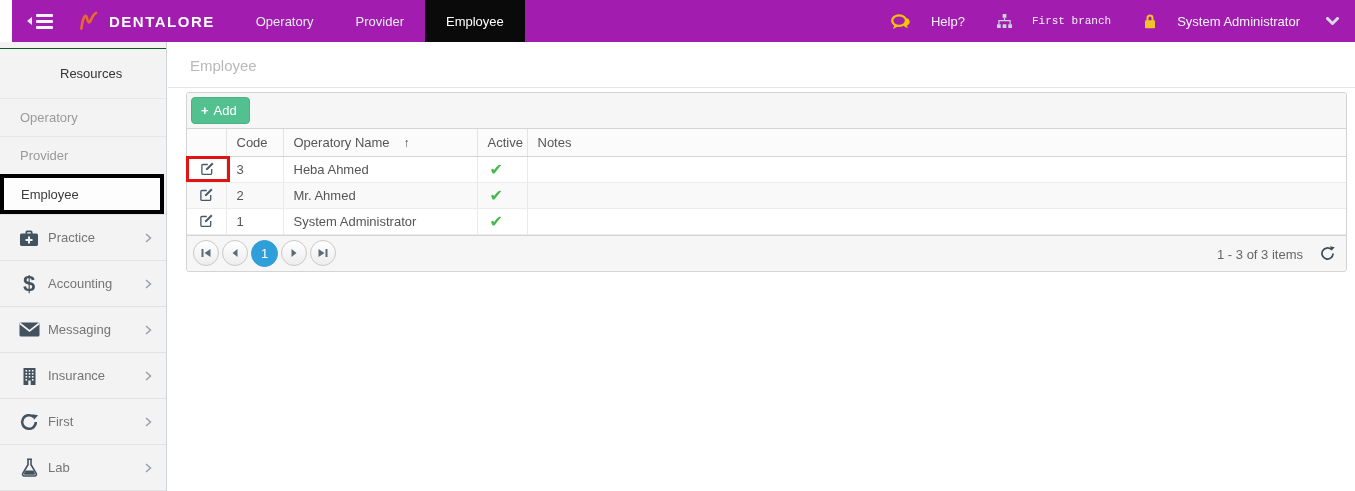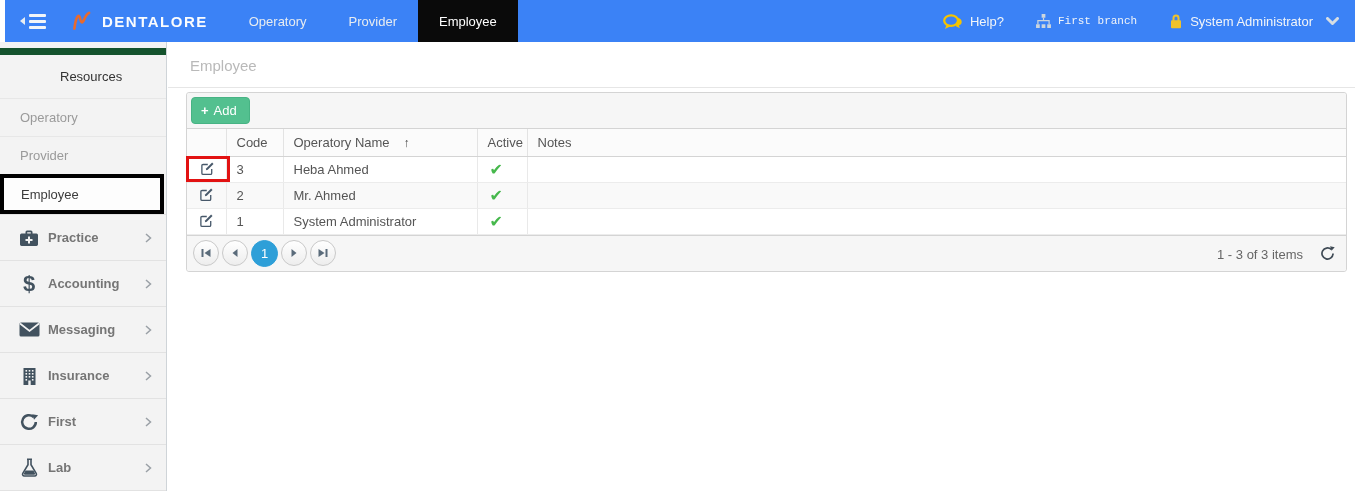--- a/index.html
+++ b/index.html
@@ -1,51 +1,51 @@
 <!DOCTYPE html>
 <html><head>
 <meta charset="utf-8">
 <style>
   * { box-sizing: border-box; margin: 0; padding: 0; }
   html, body { width: 1355px; height: 491px; overflow: hidden; }
   body { font-family: "Liberation Sans", "DejaVu Sans", sans-serif; background: #fff; position: relative; }
 
   
   .topbar {
-    position: absolute; top: 0; left: 5px; right: 0; height: 42px;
-    background: #3b82f6; display: flex; align-items: stretch; color: #fff;
+    position: absolute; top: 0; left: 12px; right: 0; height: 42px;
+    background: #a21caf; display: flex; align-items: stretch; color: #fff;
   }
   .menu-toggle { width: 56px; display: flex; align-items: center; justify-content: center; gap: 4px; cursor: pointer; }
   .tri { width: 0; height: 0; border-top: 4px solid transparent; border-bottom: 4px solid transparent; border-right: 5px solid #e8edf2; }
   .burger { display: flex; flex-direction: column; gap: 3px; }
   .burger i { display: block; width: 17px; height: 3px; background: #f2f5f8; border-radius: 1px; }
   .brand { display: flex; align-items: center; gap: 9px; margin-left: 10px; }
   .brand-text { font-size: 15px; font-weight: bold; letter-spacing: 1.5px; color: #fafcfe; }
   .tabs { display: flex; margin-left: 20px; align-items: stretch; }
   .tab { display: flex; align-items: center; padding: 0 21px; font-size: 13px; color: #e7ecf1; cursor: pointer; }
   .tab.active { background: #0a0a0a; color: #fff; }
   .top-right { margin-left: auto; display: flex; align-items: center; gap: 32px; margin-right: 16px; }
-  .top-item { display: flex; align-items: center; gap: 7px; font-size: 13px; color: #f2f5f8; cursor: pointer; }
+  .top-item { display: flex; align-items: center; gap: 20px; font-size: 13px; color: #f2f5f8; cursor: pointer; }
   .serif { font-family: Liberation Mono, monospace; font-size: 11px; }
   .user-chevron { margin-left: 6px; }
 
   
   .sidebar {
     position: absolute; top: 42px; left: 0; bottom: 0; width: 167px;
     background: #f3f3f3; border-right: 1px solid #cfd4d8; padding-top: 6px;
   }
-  .side-resources { height: 50px; display: flex; align-items: center; padding: 0 12px 0 13px; border-top: 7px solid #14532d; cursor: pointer; gap: 36px; }
+  .side-resources { height: 50px; display: flex; align-items: center; padding: 0 12px 0 13px; border-top: 1px solid #14532d; cursor: pointer; gap: 36px; }
   .side-resources .rlabel { font-size: 13px; color: #333; margin-left: 11px; }
   .side-resources .chev { margin-left: auto; }
   .side-sub { height: 38px; display: flex; align-items: center; padding-left: 20px; font-size: 13px; color: #9a9a9a; border-top: 1px solid #e7e7e7; cursor: pointer; }
   .side-sub.selected { height: 40px; border: 4px solid #000; background: #fdfdfd; color: #3c3c3c; margin-right: 2px; padding-left: 17px; }
   .side-group { height: 46px; display: flex; align-items: center; padding: 0 14px 0 12px; border-top: 1px solid #e2e2e2; cursor: pointer; }
   .side-group:first-of-type { border-top: none; }
   .gicon { width: 34px; display: flex; align-items: center; justify-content: center; }
-  .glabel { font-size: 13px; color: #757575; margin-left: 2px; font-weight: bold; }
+  .glabel { font-size: 13px; color: #757575; margin-left: 2px; }
   .side-group .chev { margin-left: auto; }
   .dollar { font-size: 22px; font-weight: 600; color: #42525f; line-height: 1; }
   .side-end { border-top: 1px solid #e2e2e2; height: 8px; }
 
   
   .main { position: absolute; top: 42px; left: 168px; right: 0; bottom: 0; background: #fff; }
   .page-title { font-size: 15px; font-weight: normal; color: #b9b9b9; padding: 15px 0 0 22px; height: 45px; }
   .title-divider { border-bottom: 1px solid #e6e6e6; }
   .grid { margin: 4px 8px 0 18px; border: 1px solid #d4d4d4; border-radius: 3px; background: #fff; }
   .toolbar { background: #f6f6f6; padding: 4px; border-bottom: 1px solid #d4d4d4; border-radius: 3px 3px 0 0; }

